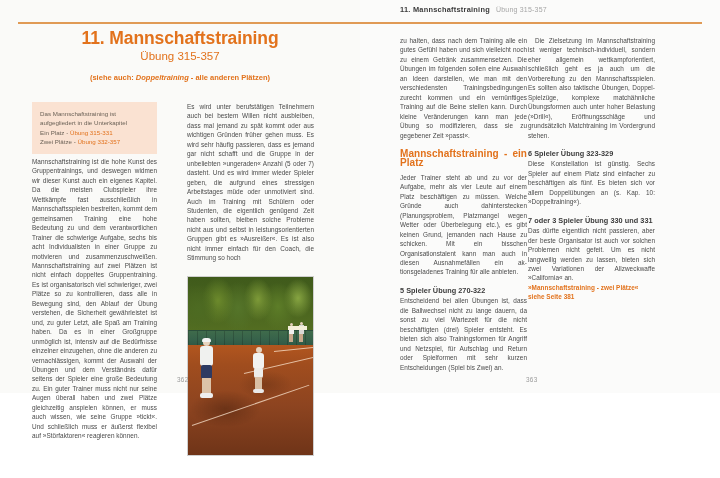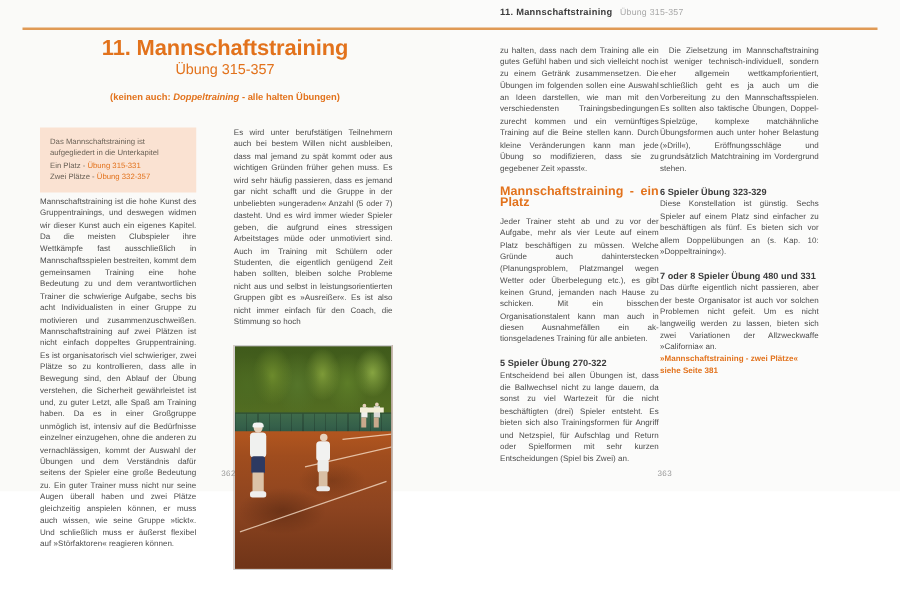--- a/index.html
+++ b/index.html
@@ -211,23 +211,23 @@
 <div class="page">
 
   <div class="leaf left">
 
     <div class="rule" style="left:18px; right:0; top:22px;"></div>
 
     <div class="chapter-title" style="top:28px;">11. Mannschaftstraining</div>
     <div class="chapter-sub" style="top:50px;">Übung 315-357</div>
 
     <div class="seealso" style="top:73px;">
-      <span>(keinen auch:</span>
+      <span>(siehe auch:</span>
       <i>Doppeltraining</i>
-      <span>- alle halten Übungen)</span>
+      <span>- alle anderen Plätzen)</span>
     </div>
 
     <div class="callout" style="left:32px; top:102px; width:125px;">
       <div>Das Mannschaftstraining ist aufgegliedert in die Unterkapitel</div>
       <div>
         <span>Ein Platz - </span><span class="hl">Übung 315-331</span>
       </div>
       <div>
         <span>Zwei Plätze - </span><span class="hl">Übung 332-357</span>
       </div>
@@ -311,21 +311,21 @@
     <div class="col" style="left:168px; top:36px; width:127px;">
       <p class="indent">Die Zielsetzung im Mannschaftstraining ist weniger technisch-individuell, sondern eher allgemein wettkampforientiert, schließlich geht es ja auch um die Vorbereitung zu den Mannschaftsspielen. Es sollten also taktische Übungen, Doppel-Spielzüge, komplexe matchähnliche Übungsformen auch unter hoher Belastung (»Drill«), Eröffnungsschläge und grundsätzlich Matchtraining im Vordergrund stehen.</p>
 
       <div class="gap"></div>
 
       <h4 class="subhead2">6 Spieler Übung 323-329</h4>
       <p>Diese Konstellation ist günstig. Sechs Spieler auf einem Platz sind einfacher zu beschäftigen als fünf. Es bieten sich vor allem Doppelübungen an (s. Kap. 10: »Doppeltraining«).</p>
 
       <div class="gap"></div>
 
-      <h4 class="subhead2">7 oder 8 Spieler Übung 480 und 331</h4>
+      <h4 class="subhead2">7 oder 3 Spieler Übung 330 und 331</h4>
       <p>Das dürfte eigentlich nicht passieren, aber der beste Organisator ist auch vor solchen Problemen nicht gefeit. Um es nicht langweilig werden zu lassen, bieten sich zwei Variationen der Allzweckwaffe »California« an.</p>
 
       <p class="xref">»Mannschaftstraining - zwei Plätze« siehe Seite 381</p>
     </div>
 
     <div class="folio" style="left:166px;">363</div>
   </div>
 
 </div>
 

